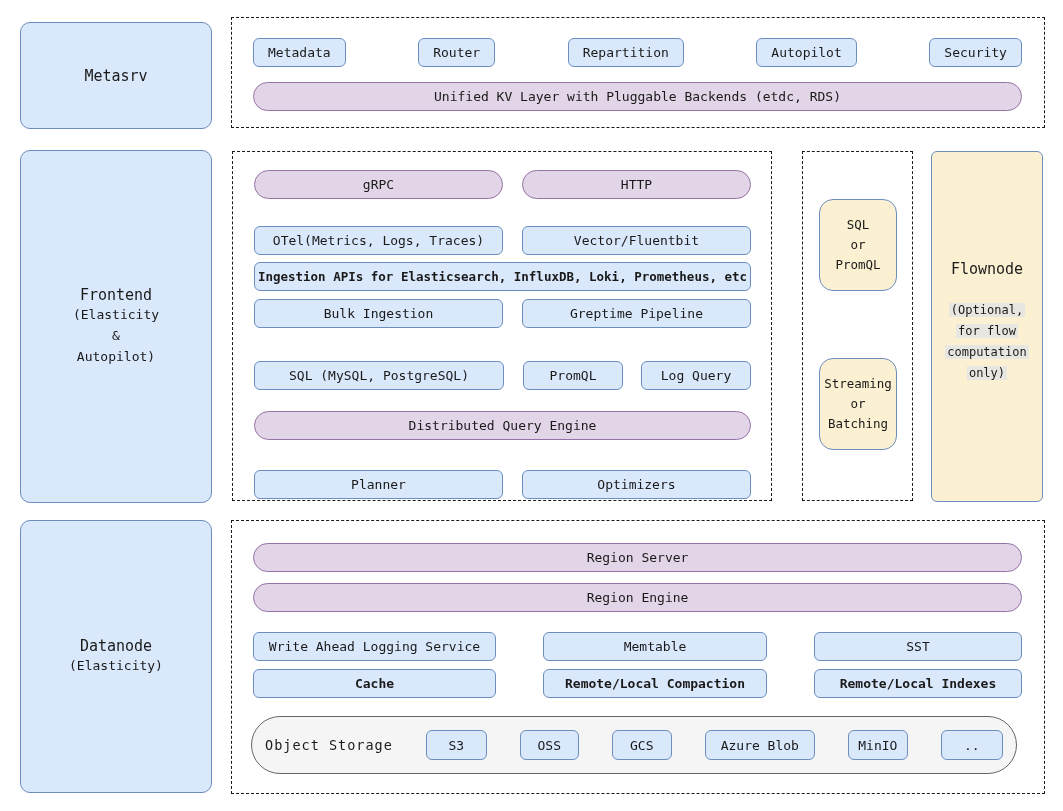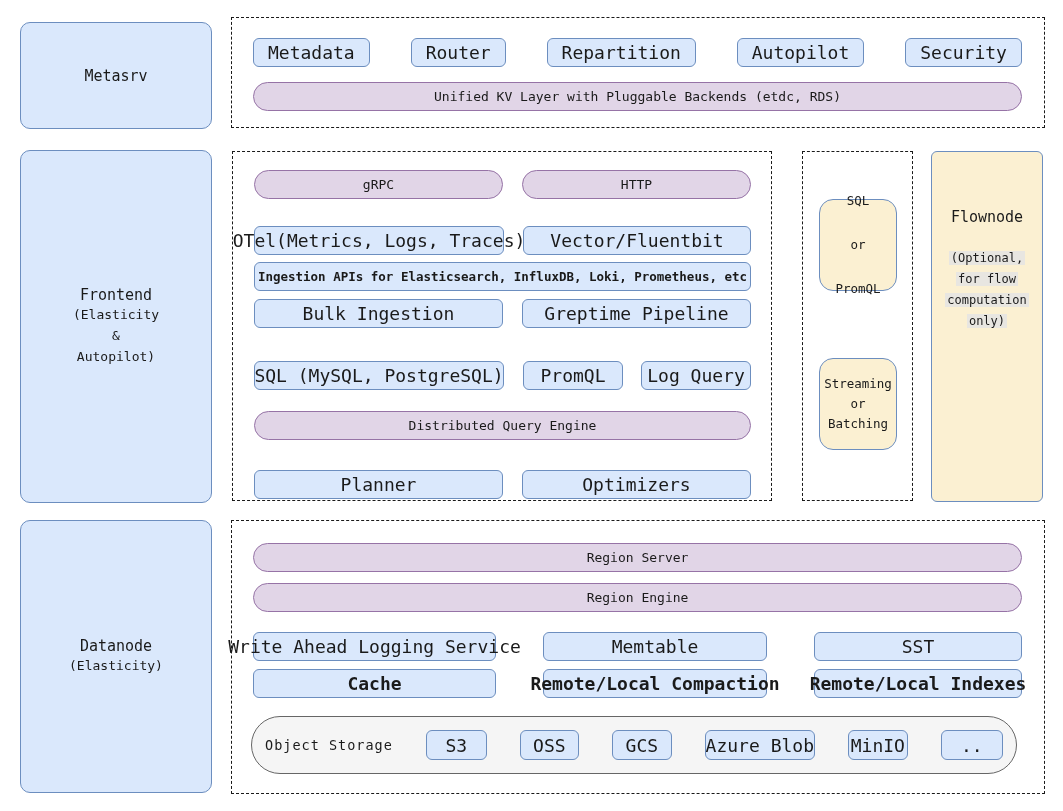--- a/index.html
+++ b/index.html
@@ -5,21 +5,21 @@
   html,body{margin:0;padding:0;background:#ffffff;}
   #canvas{
     position:relative;width:1063px;height:811px;background:#ffffff;
     font-family:"DejaVu Sans Mono","Liberation Mono",monospace;
     color:#1a1a1a;overflow:hidden;
   }
   
   .box-blue{
     background:#dae8fc;border:1px solid #6c8ebf;border-radius:6px;
     height:29px;display:flex;align-items:center;justify-content:center;
-    font-size:18px;box-sizing:border-box;white-space:nowrap;padding:0 14px;
+    font-size:13px;box-sizing:border-box;white-space:nowrap;padding:0 14px;
   }
   .pill{
     background:#e1d5e7;border:1px solid #9673a6;border-radius:15px;
     height:29px;display:flex;align-items:center;justify-content:center;
     font-size:13px;box-sizing:border-box;white-space:nowrap;
   }
   .dashed{
     position:absolute;border:1px dashed #1a1a1a;background:#ffffff;box-sizing:border-box;
   }
   .side{
@@ -44,21 +44,21 @@
   .col-r{width:230px;margin-left:19px;}
   
   #flow-group{left:802px;top:151px;width:111px;height:350px;}
   .flow-box{
     position:absolute;left:16px;width:78px;height:92px;border-radius:14px;
     display:flex;flex-direction:column;align-items:center;justify-content:center;
     font-size:12.5px;line-height:20px;text-align:center;
   }
   #flownode{
     position:absolute;left:931px;top:151px;width:112px;height:351px;border-radius:6px;
-    display:flex;flex-direction:column;align-items:center;padding-top:56px;text-align:center;
+    display:flex;flex-direction:column;align-items:center;padding-top:108px;text-align:center;
   }
   #flownode-title{font-size:15px;}
   #flownode-note{margin-top:22px;font-size:12px;line-height:21px;}
   
   #datanode-group{left:231px;top:520px;width:814px;height:274px;}
   .dn-row{position:absolute;left:21px;right:22px;display:flex;justify-content:space-between;}
   .dn-c1{width:243px;}
   .dn-c2{width:224px;}
   .dn-c3{width:208px;}
   #object-storage{
@@ -127,21 +127,21 @@
     <div class="row" style="top:259px;">
       <div class="pill" style="flex:1;">Distributed Query Engine</div>
     </div>
     <div class="row" style="top:302px;margin-top:16px;">
       <div class="box-blue col-l">Planner</div>
       <div class="box-blue col-r">Optimizers</div>
     </div>
   </div>
 
   <div class="dashed" id="flow-group">
-    <div class="flow-box cream" style="top:47px;gap:24px;">
+    <div class="flow-box cream" style="top:47px;">
       <div>SQL</div>
       <div>or</div>
       <div>PromQL</div>
     </div>
     <div class="flow-box cream" style="top:206px;">
       <div>Streaming</div>
       <div>or</div>
       <div>Batching</div>
     </div>
   </div>

